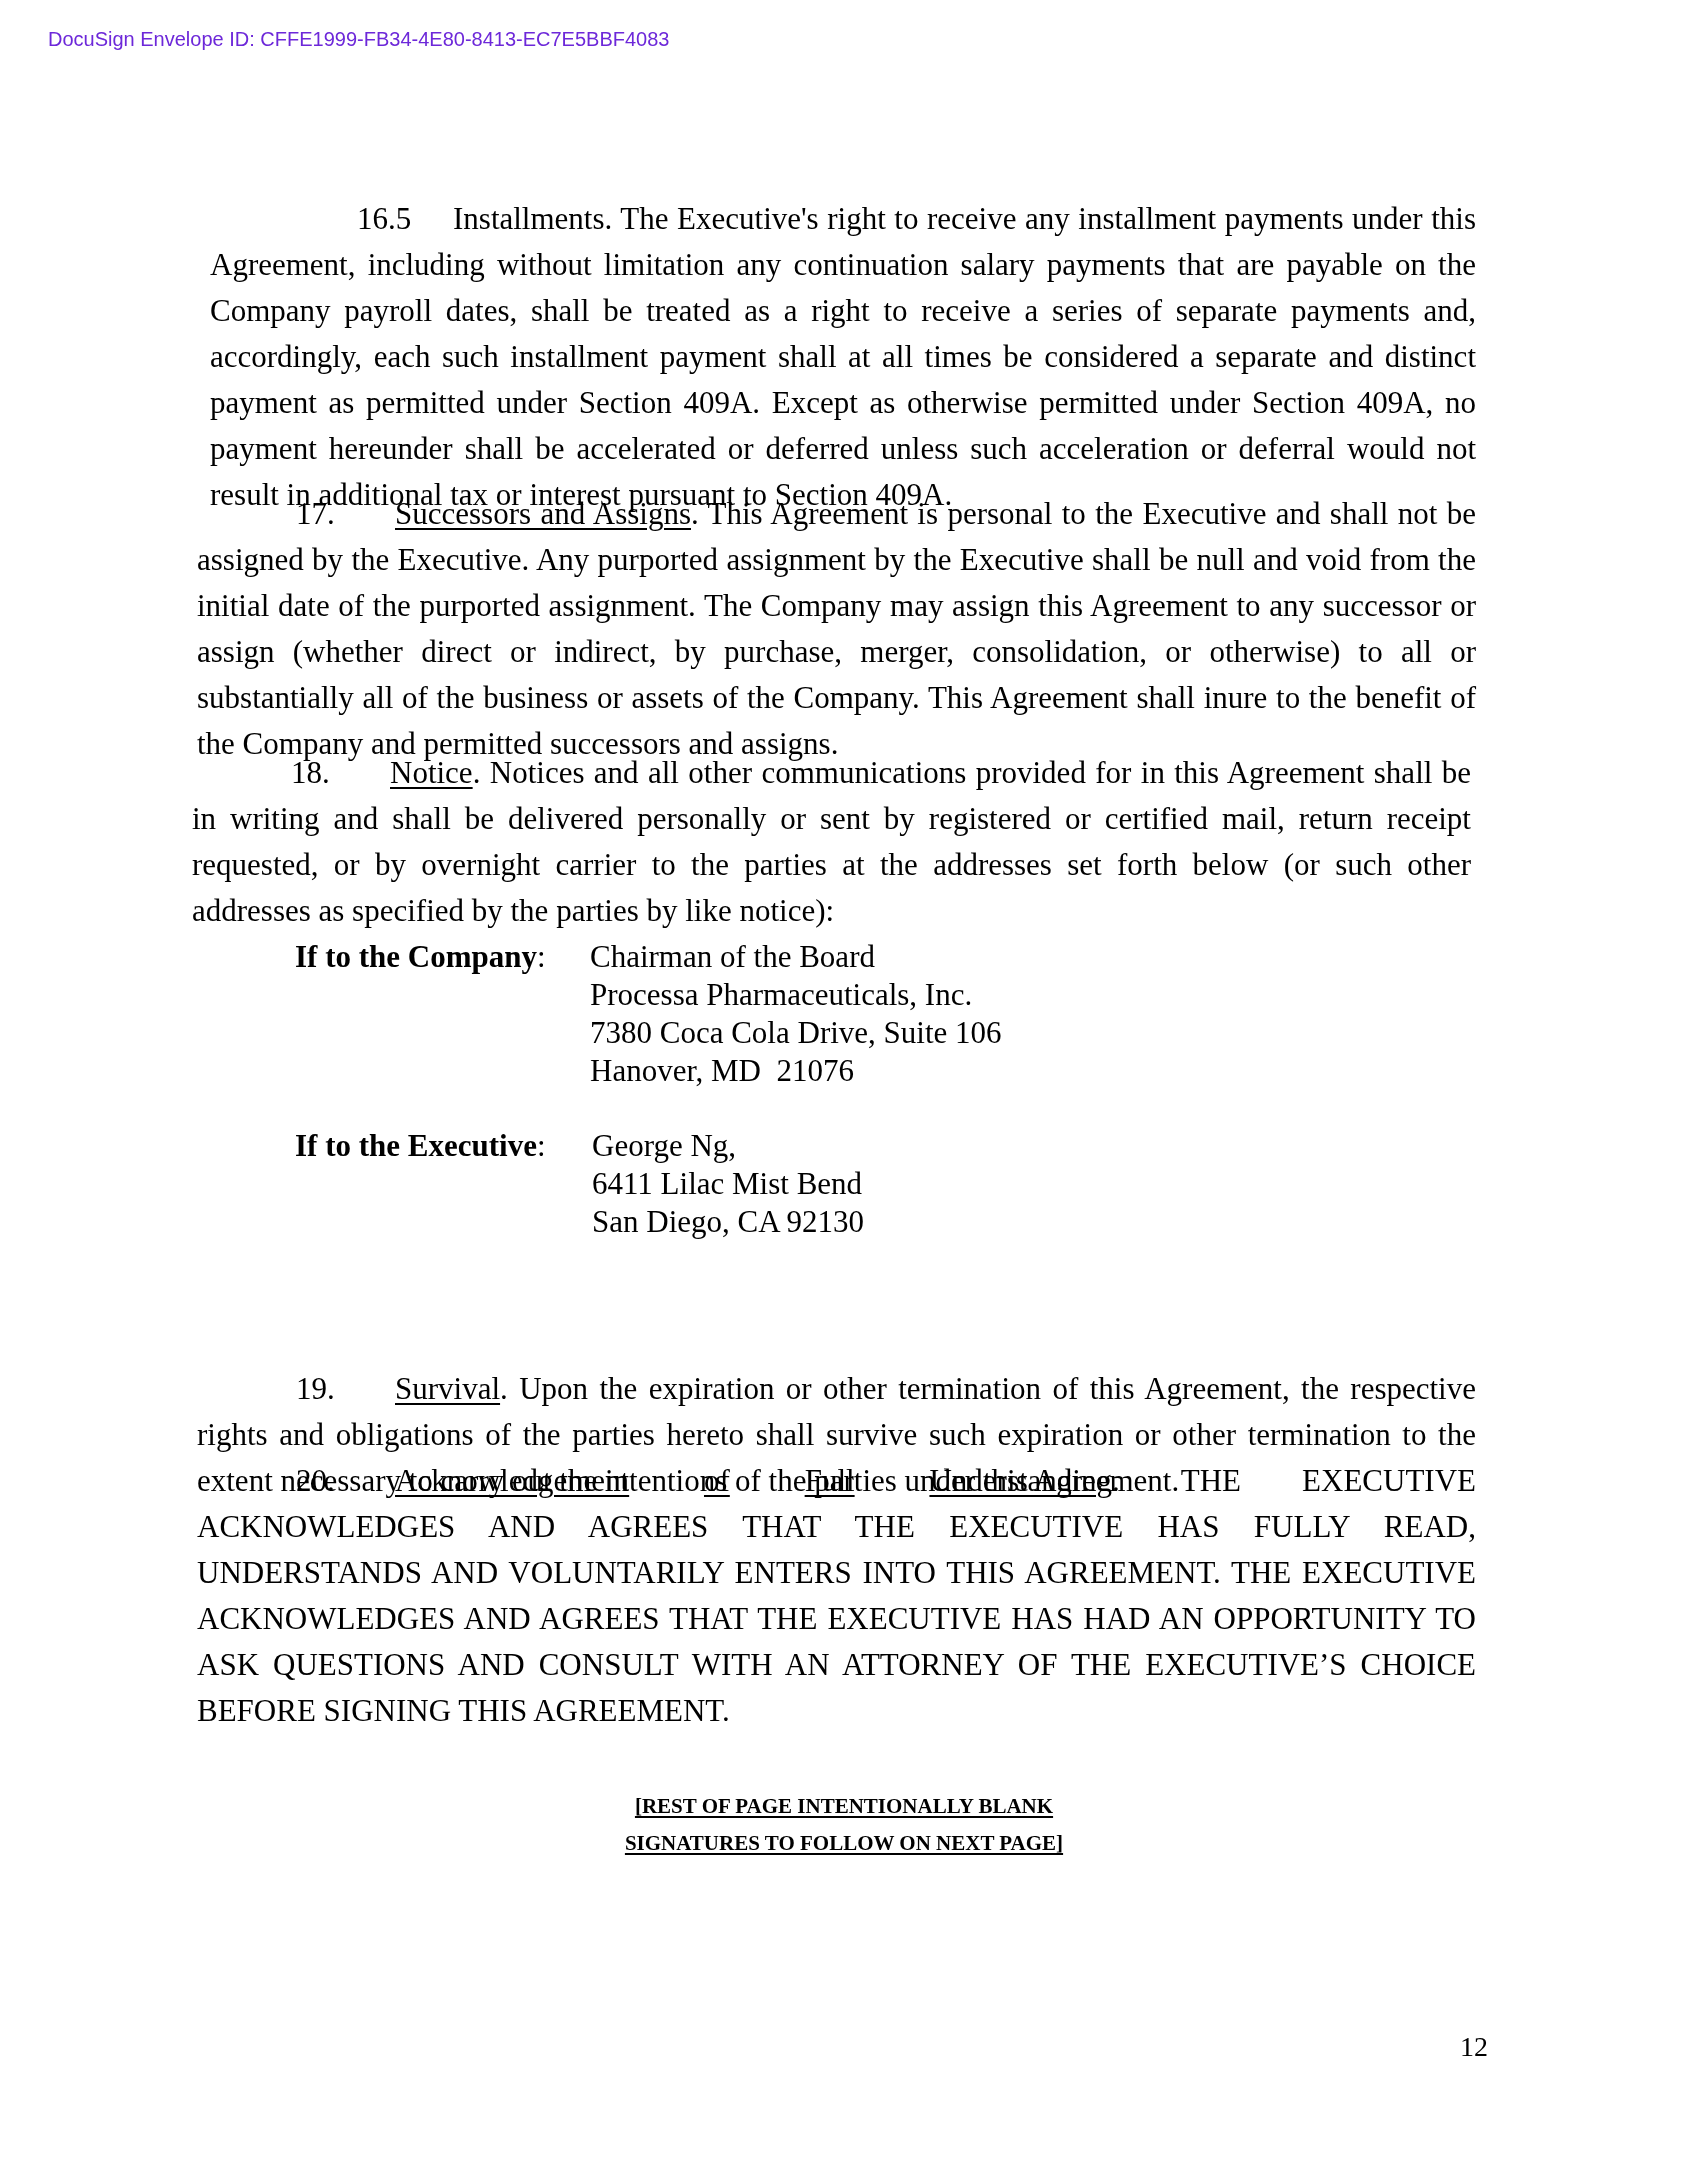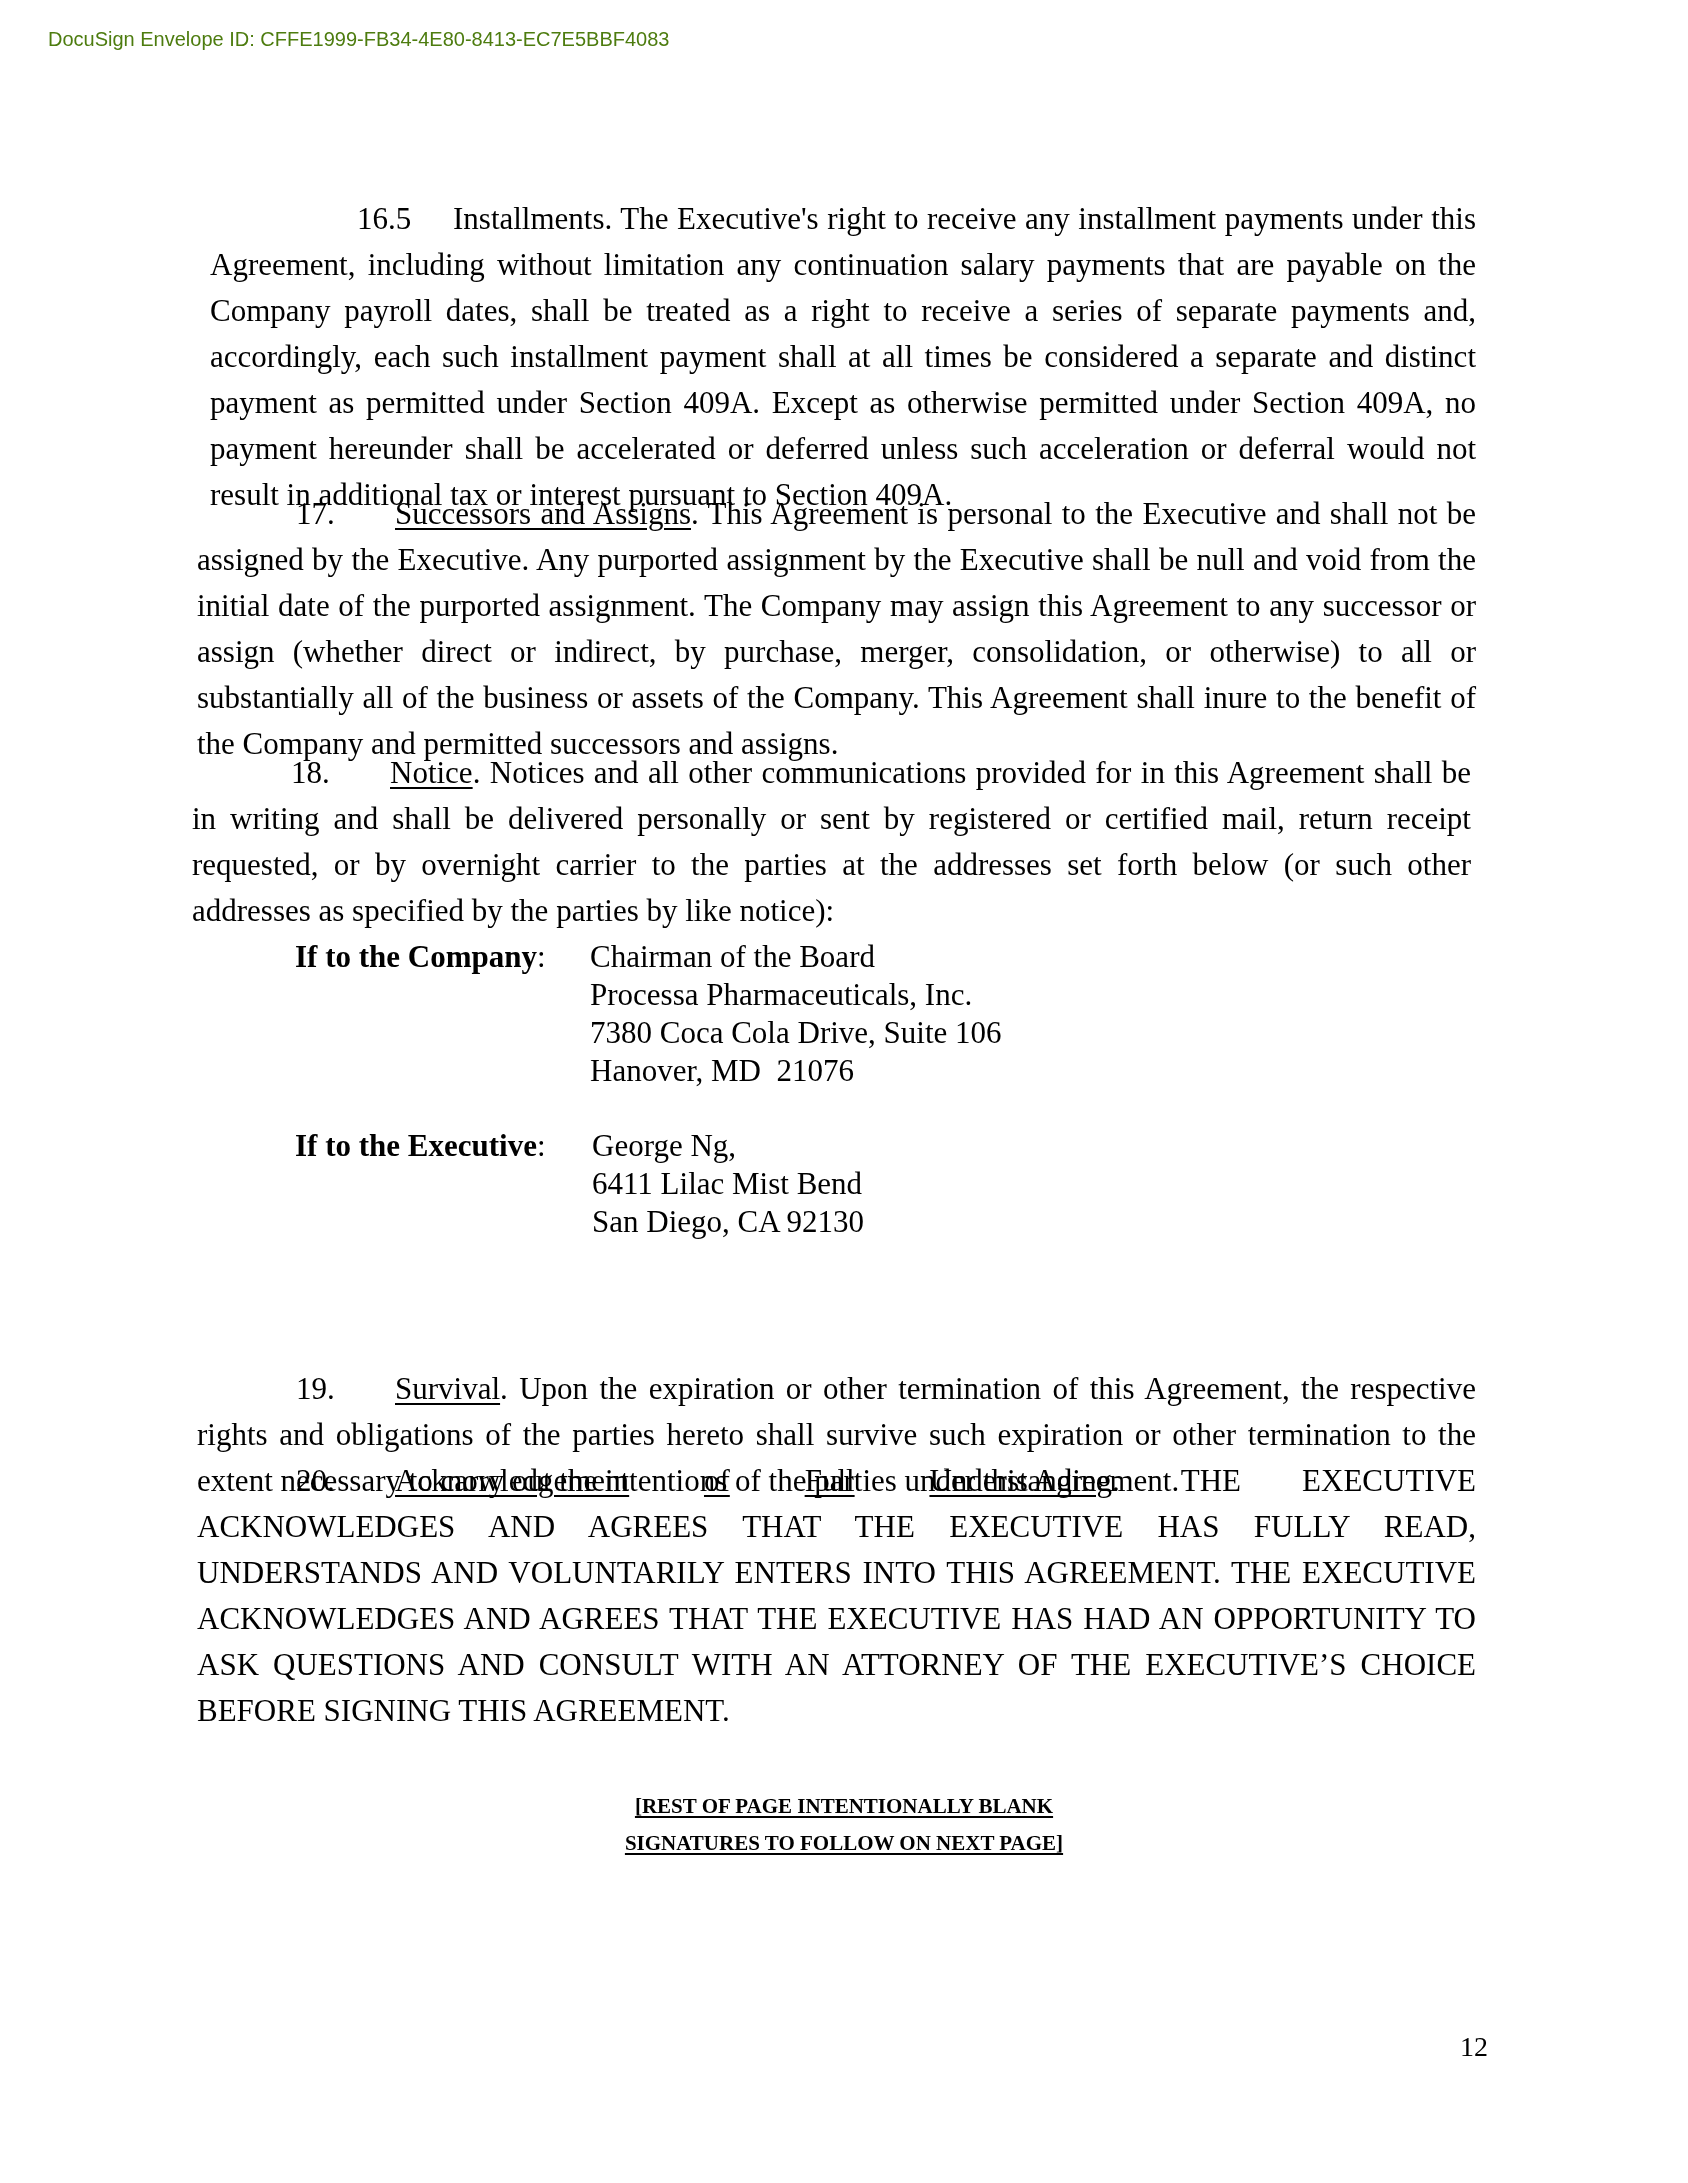--- a/index.html
+++ b/index.html
@@ -1,19 +1,19 @@
 <!DOCTYPE html>
 <html style="font-size:9.6px"><head>
 <meta charset="utf-8">
 <style>
   html, body { margin: 0; padding: 0; background: #ffffff; }
   body { width: 1688px; height: 2183px; position: relative; overflow: hidden; color: #000; }
   .envelope {
     position: absolute; left: 48px; top: 28px;
-    font-family: "Liberation Sans", sans-serif; font-size: 20px; color: #4d7c0f;
+    font-family: "Liberation Sans", sans-serif; font-size: 20px; color: #6d28d9;
     letter-spacing: 0px;
   }
   .para {
     position: absolute;
     font-family: "Liberation Serif", serif;
     font-size: 31px; line-height: 46px;
     text-align: justify; text-align-last: left;
   }
   .para.p165 { left: 210px; width: 1266px; top: 196px; }
   .para.p17 { left: 197px; width: 1279px; top: 491px; }

